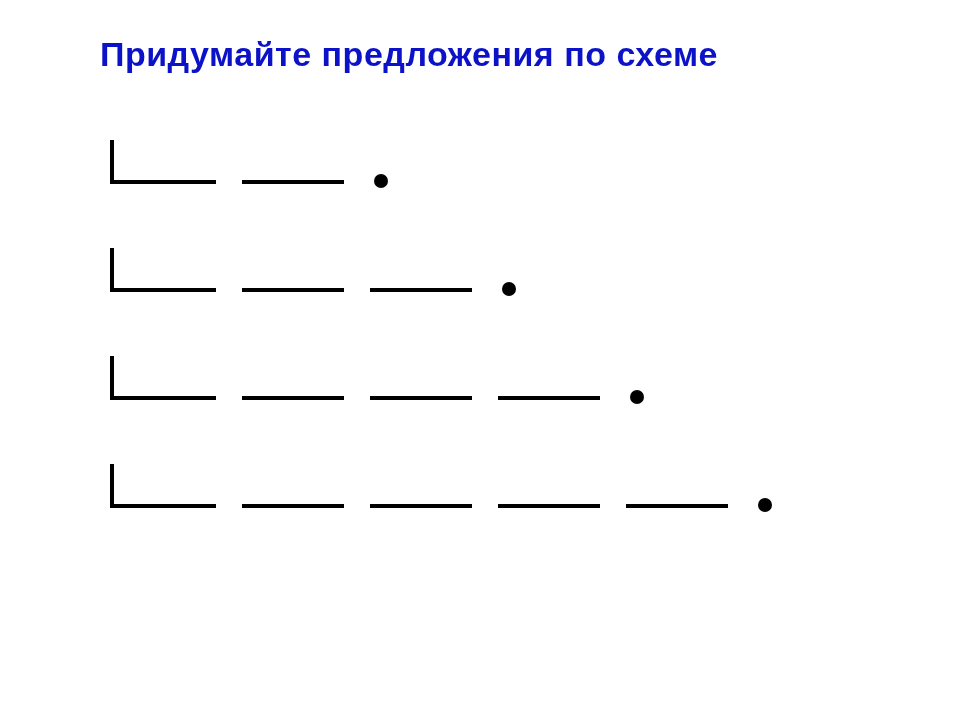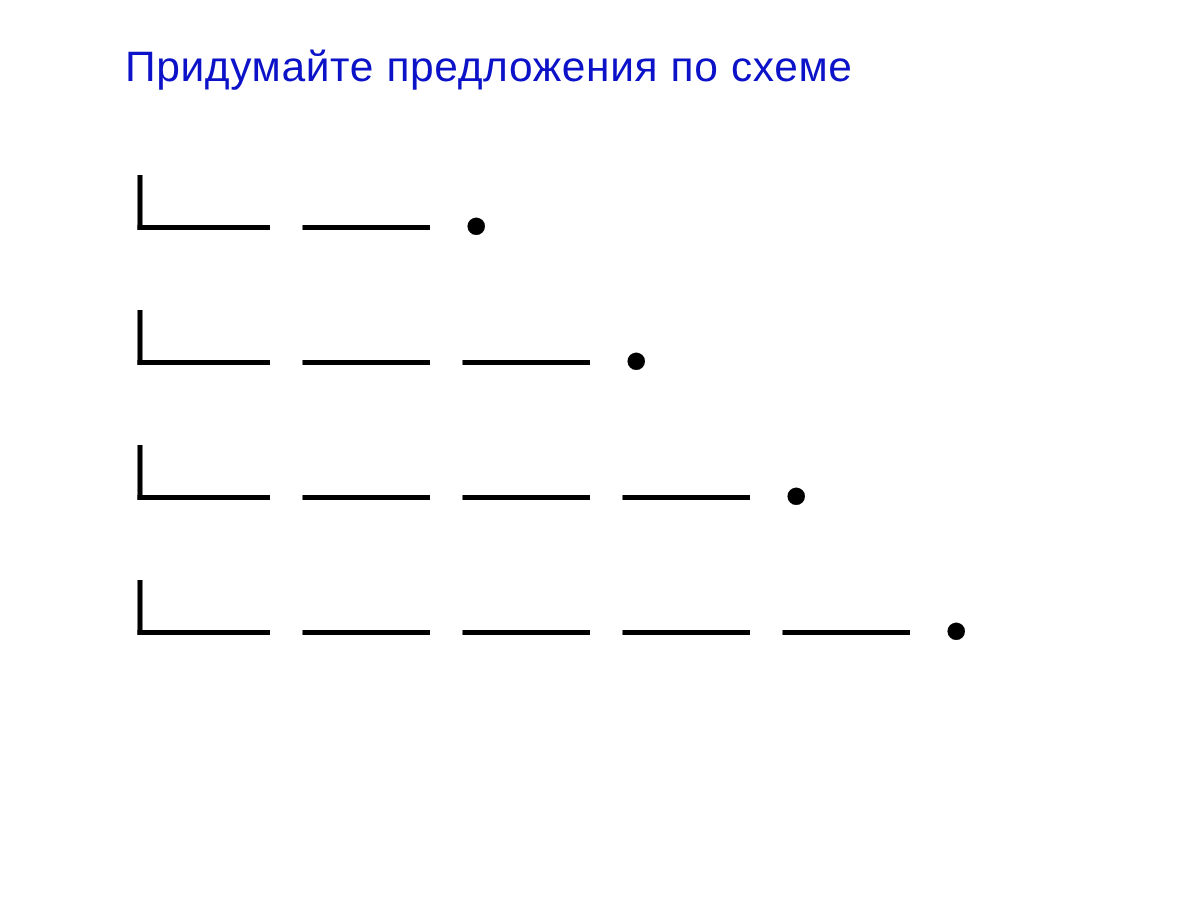--- a/index.html
+++ b/index.html
@@ -1,16 +1,16 @@
 <!DOCTYPE html>
 <html><head>
 <meta charset="utf-8">
 <style>
   html,body{margin:0;padding:0;width:960px;height:720px;background:#fff;font-family:Arial,Helvetica,sans-serif}
-  .title{color:#0b12c7;font-size:34px;font-weight:normal;position:absolute;left:100px;top:35px;letter-spacing:0.5px}
+  .title{color:#0b12c7;font-size:34px;font-weight:bold;position:absolute;left:100px;top:35px;letter-spacing:0.5px}
   .schemes{position:absolute;left:110px;top:140px}
   .row{display:flex;align-items:flex-end;margin-bottom:64px;height:44px}
   .capword{display:inline-block;width:102px;height:40px;border-left:4px solid #000;border-bottom:4px solid #000;margin-right:26px}
   .word{display:inline-block;width:102px;border-bottom:4px solid #000;margin-right:26px}
   .dot{display:inline-block;width:14px;height:14px;background:#000;border-radius:50%;margin-left:4px;margin-bottom:-4px}
 </style>
 </head>
 <body>
 
 <div class="title">Придумайте предложения по схеме</div>

